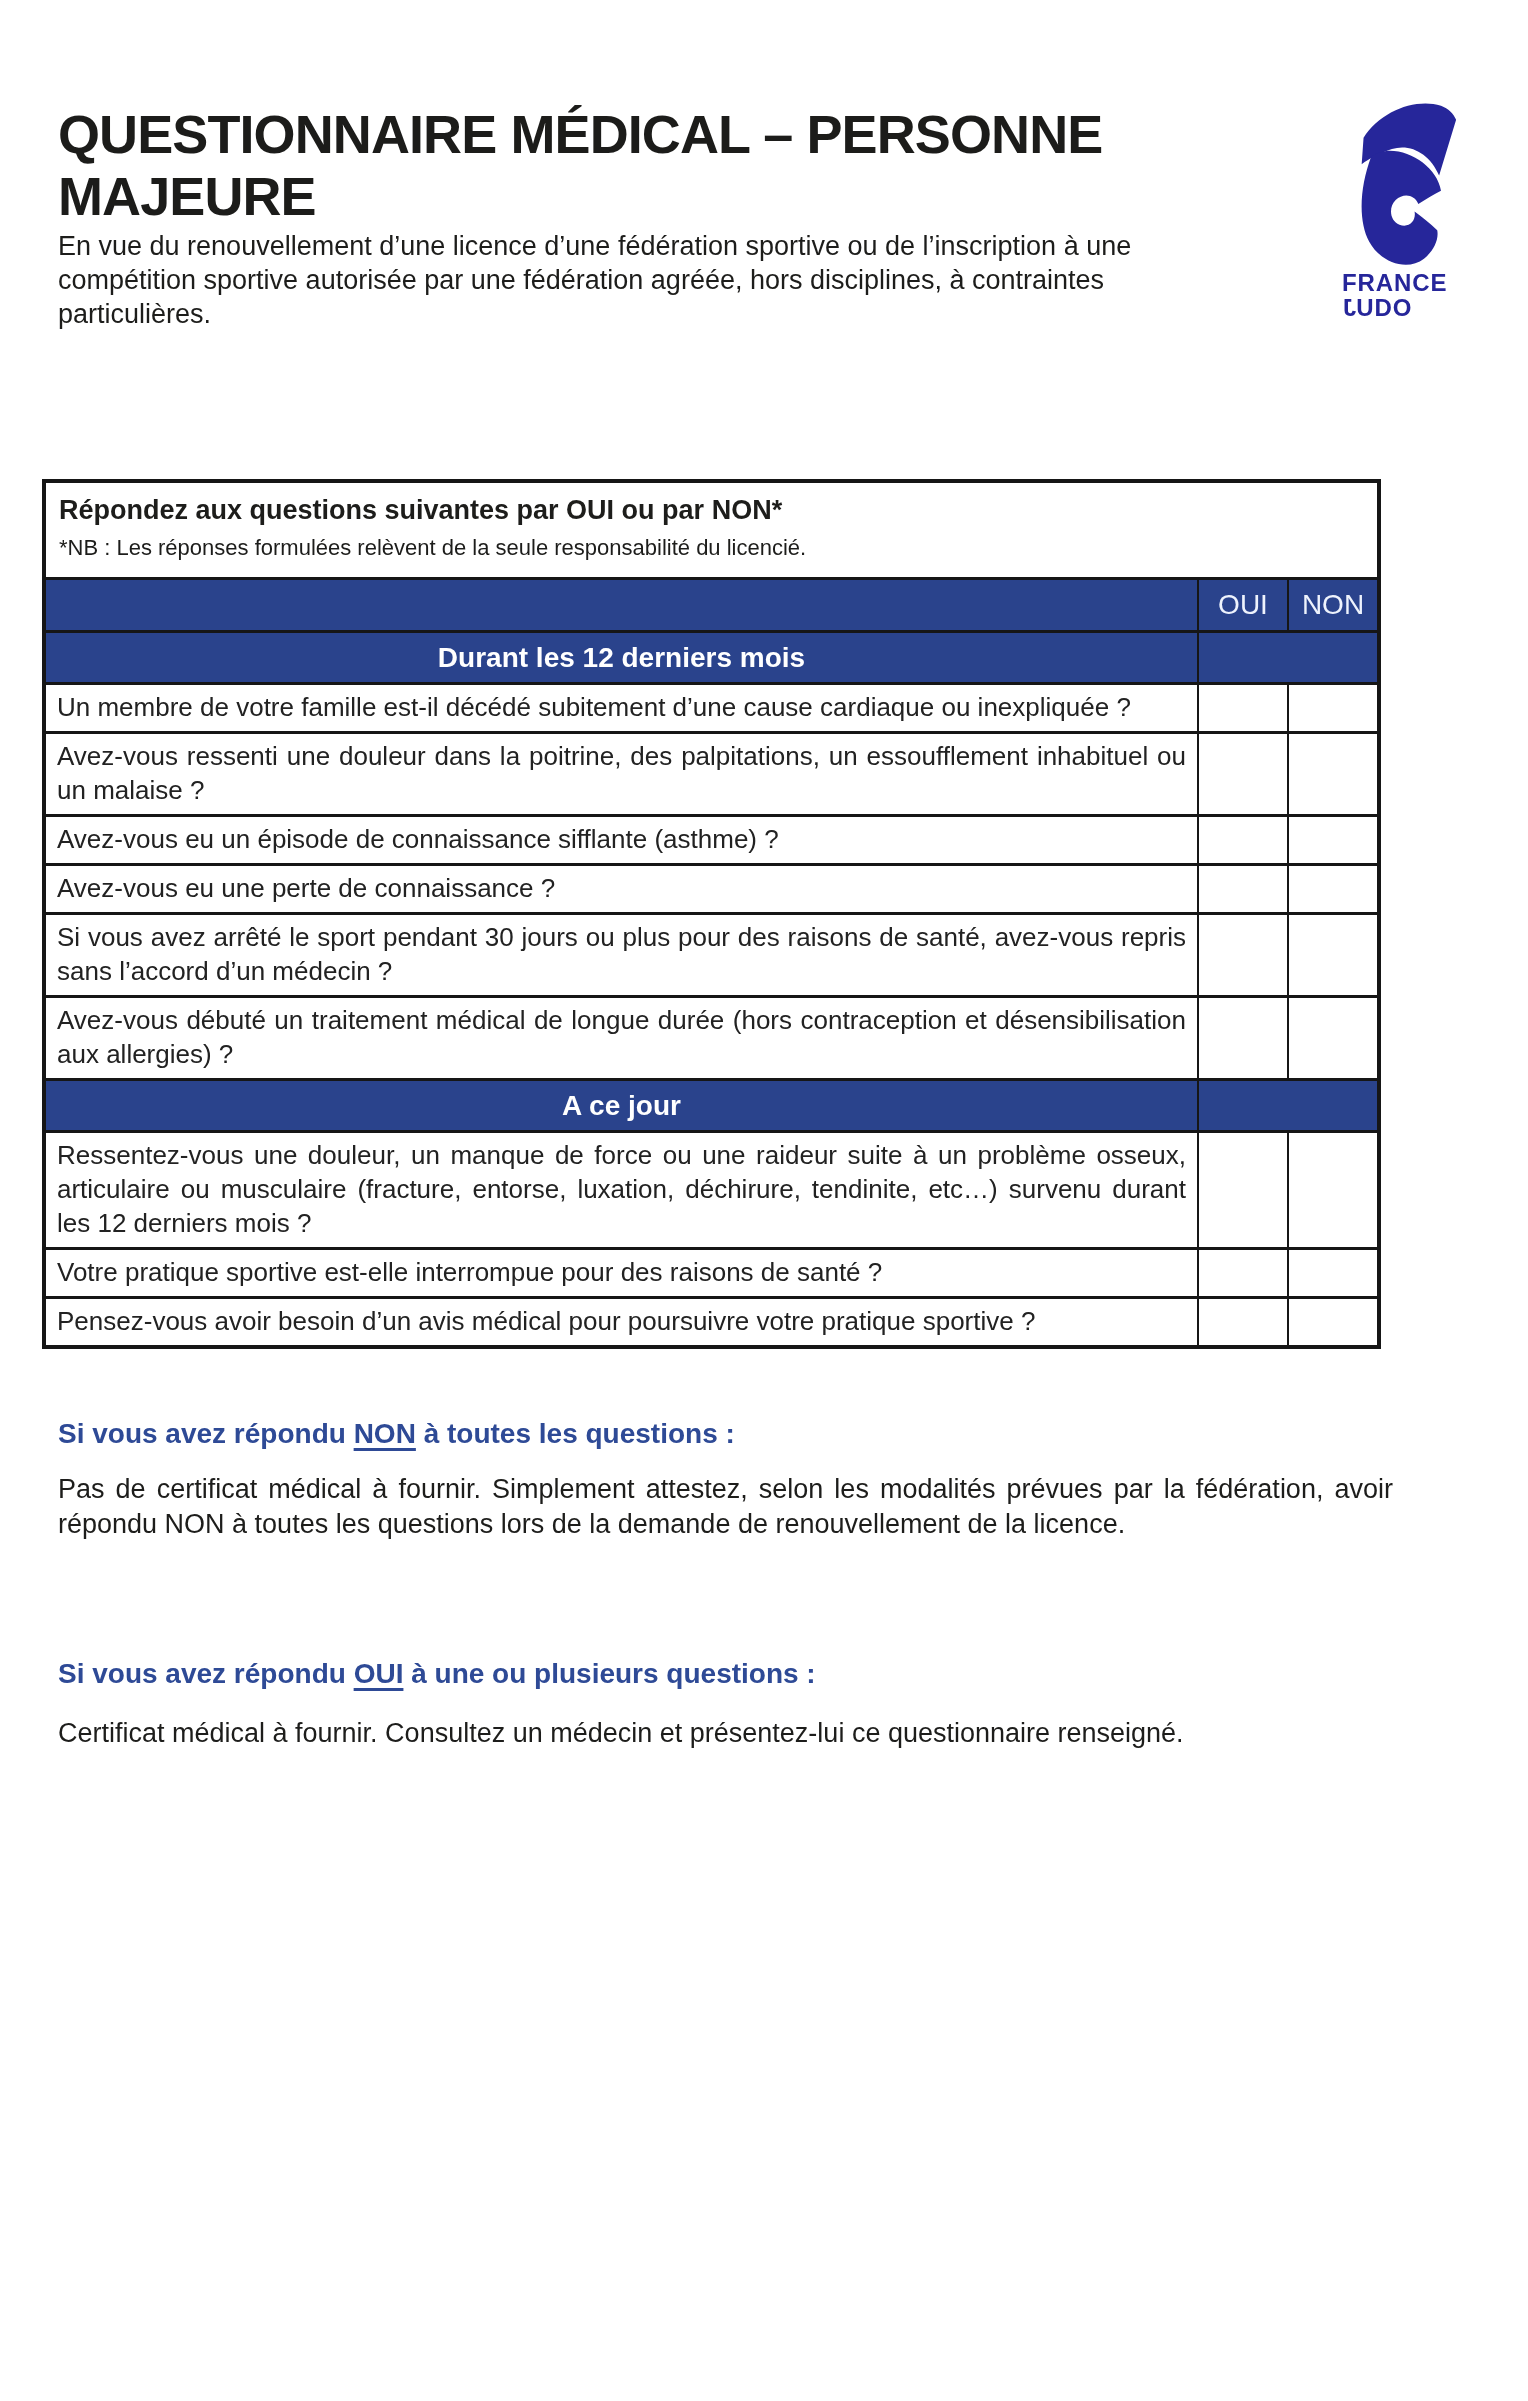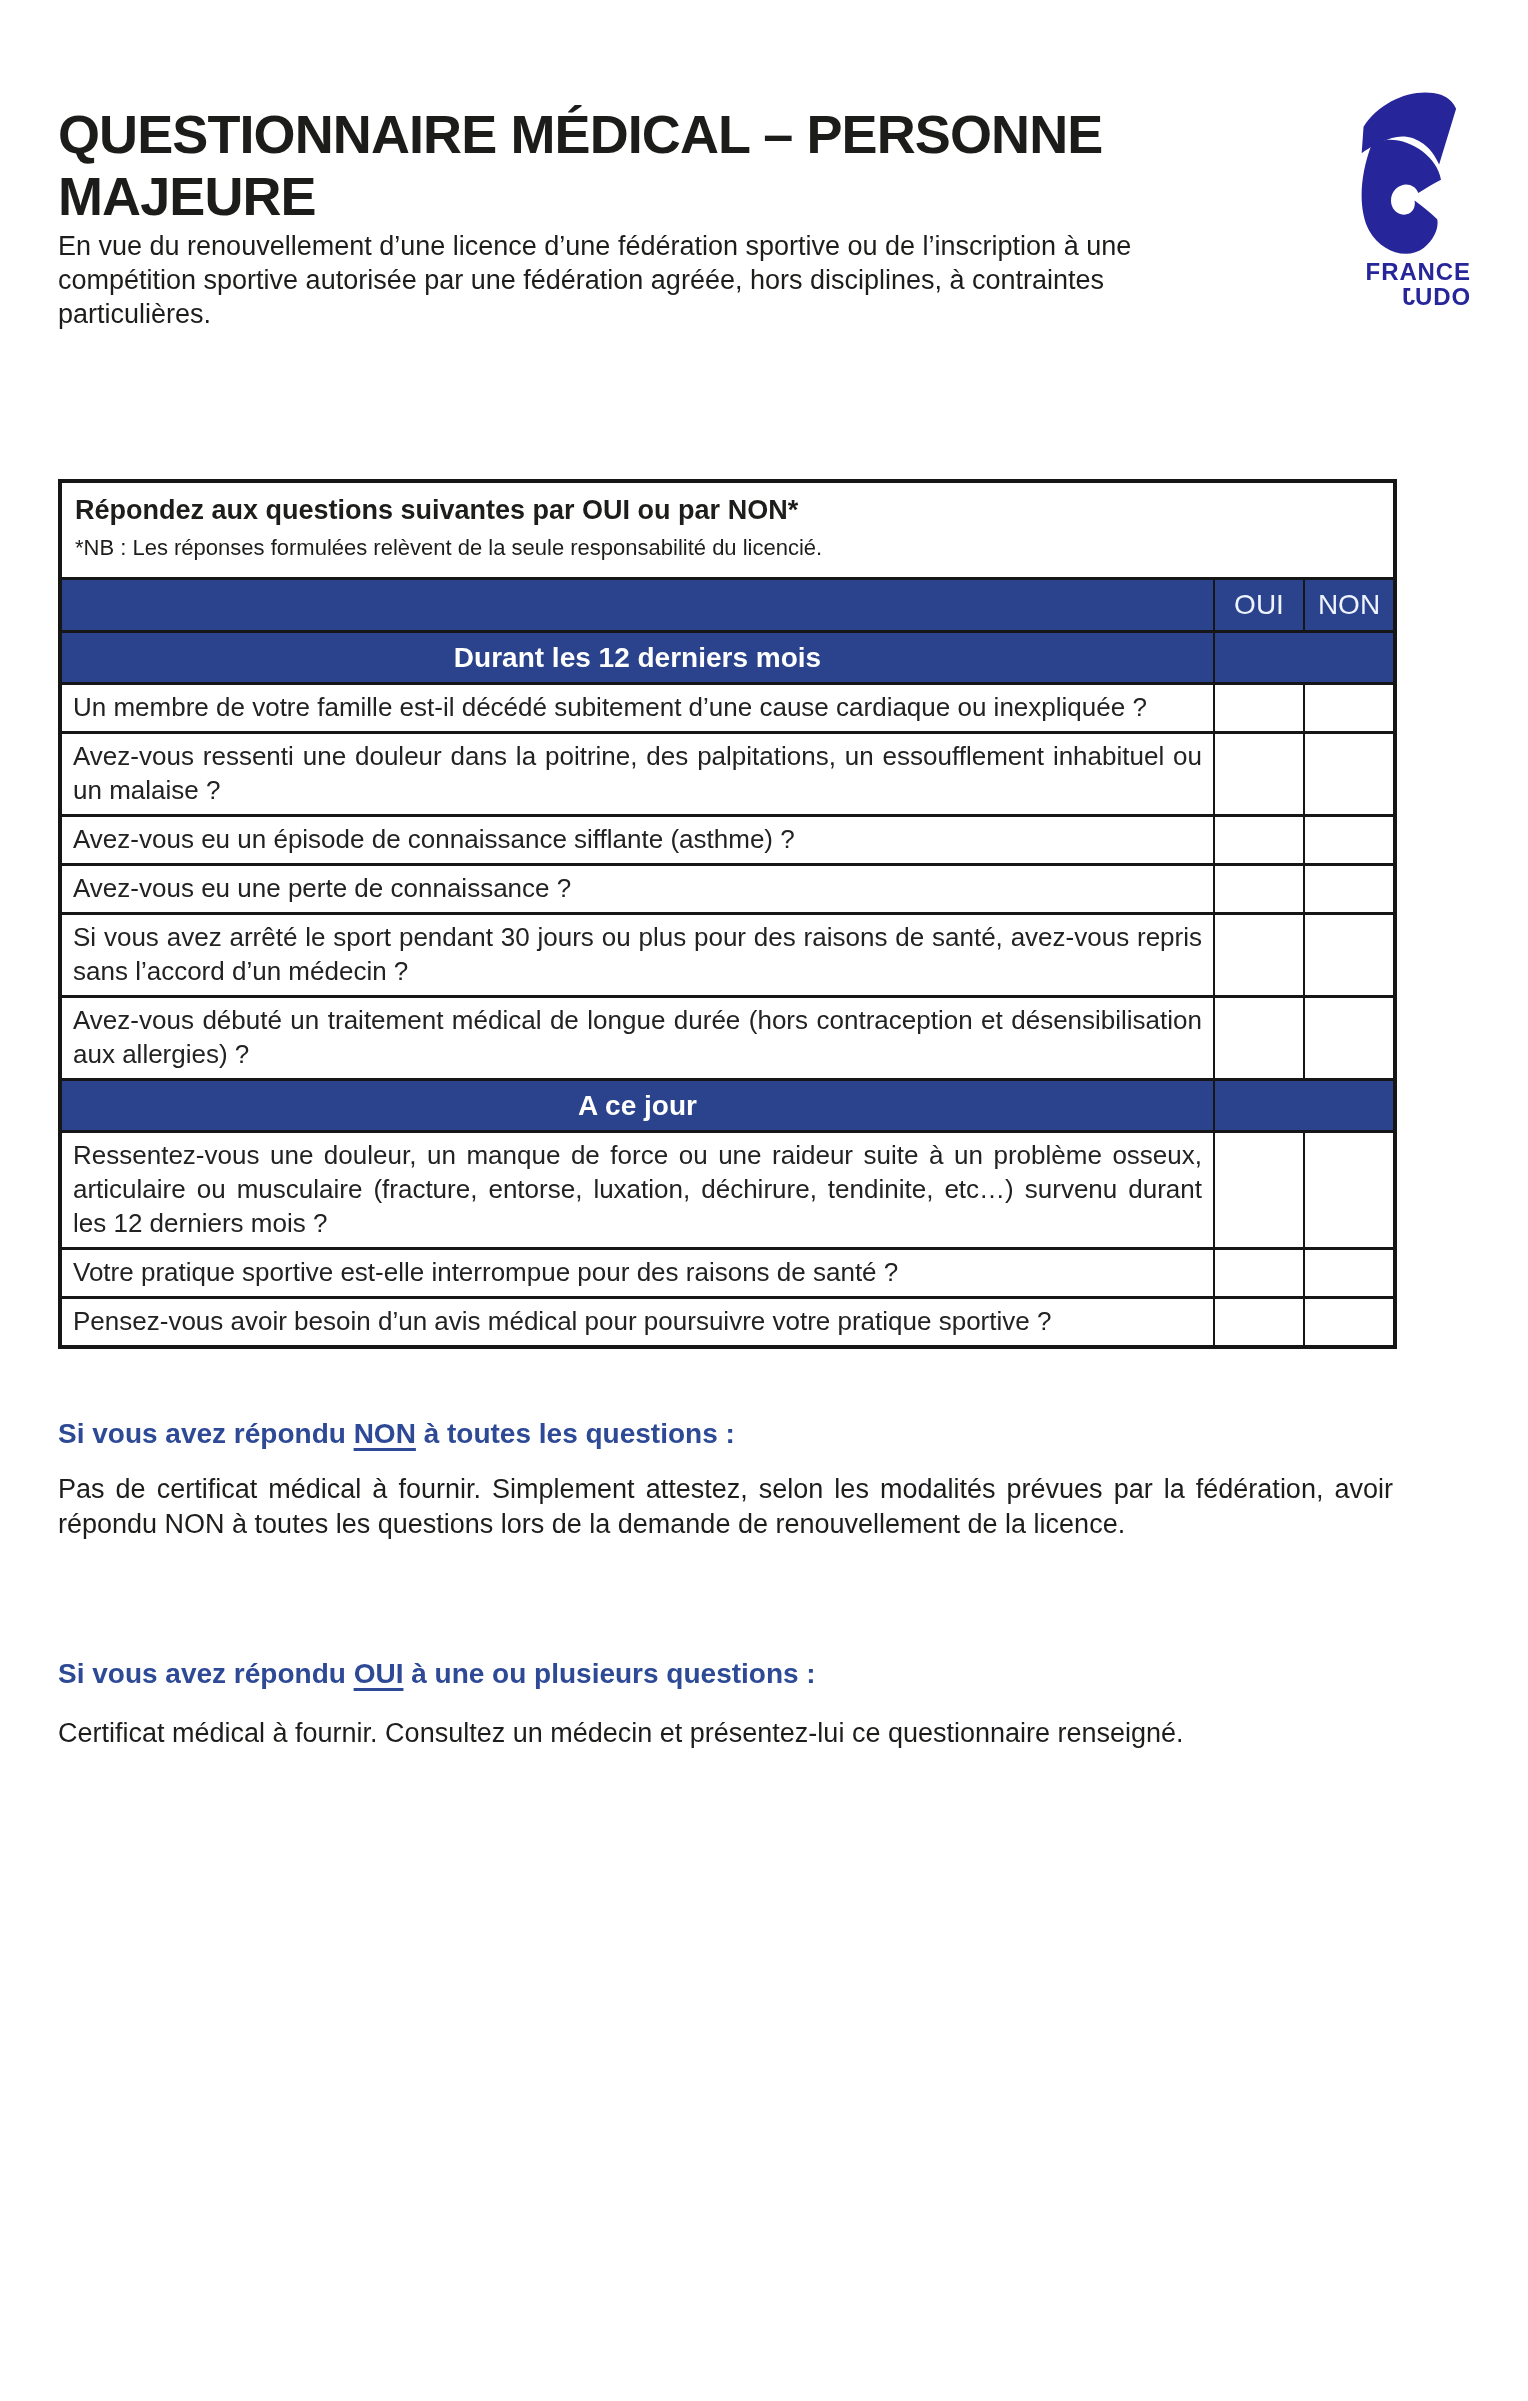--- a/index.html
+++ b/index.html
@@ -19,23 +19,23 @@
     width:1202px;
     font-size:54px;
     font-weight:700;
     line-height:62px;
     letter-spacing:-0.9px;
     color:#1c1c1a;
     margin-top:25px;
   }
   .logo{
     position:absolute;
-    left:1342px; top:89px;
+    left:1342px; top:100px;
     width:129px;
-    text-align:right;
+    text-align:left;
     color:var(--logo-blue);
   }
   .logo svg{display:block;margin:0 auto;}
   .logo-text{
     font-weight:700;
     font-size:24px;
     line-height:25px;
     letter-spacing:0.9px;
     color:var(--logo-blue);
   }
@@ -51,21 +51,21 @@
     position:absolute;
     left:90px; top:375px;
     width:1266px;
     font-style:italic;
     font-size:27px;
     line-height:35px;
   }
   
   table.quiz{
     position:absolute;
-    left:58px; top:479px;
+    left:42px; top:479px;
     width:1335px;
     border-collapse:collapse;
     table-layout:fixed;
   }
   table.quiz td{
     border:2.8px solid #161616;
     border-top-width:3.7px;
     border-bottom-width:3.7px;
     vertical-align:middle;
   }

